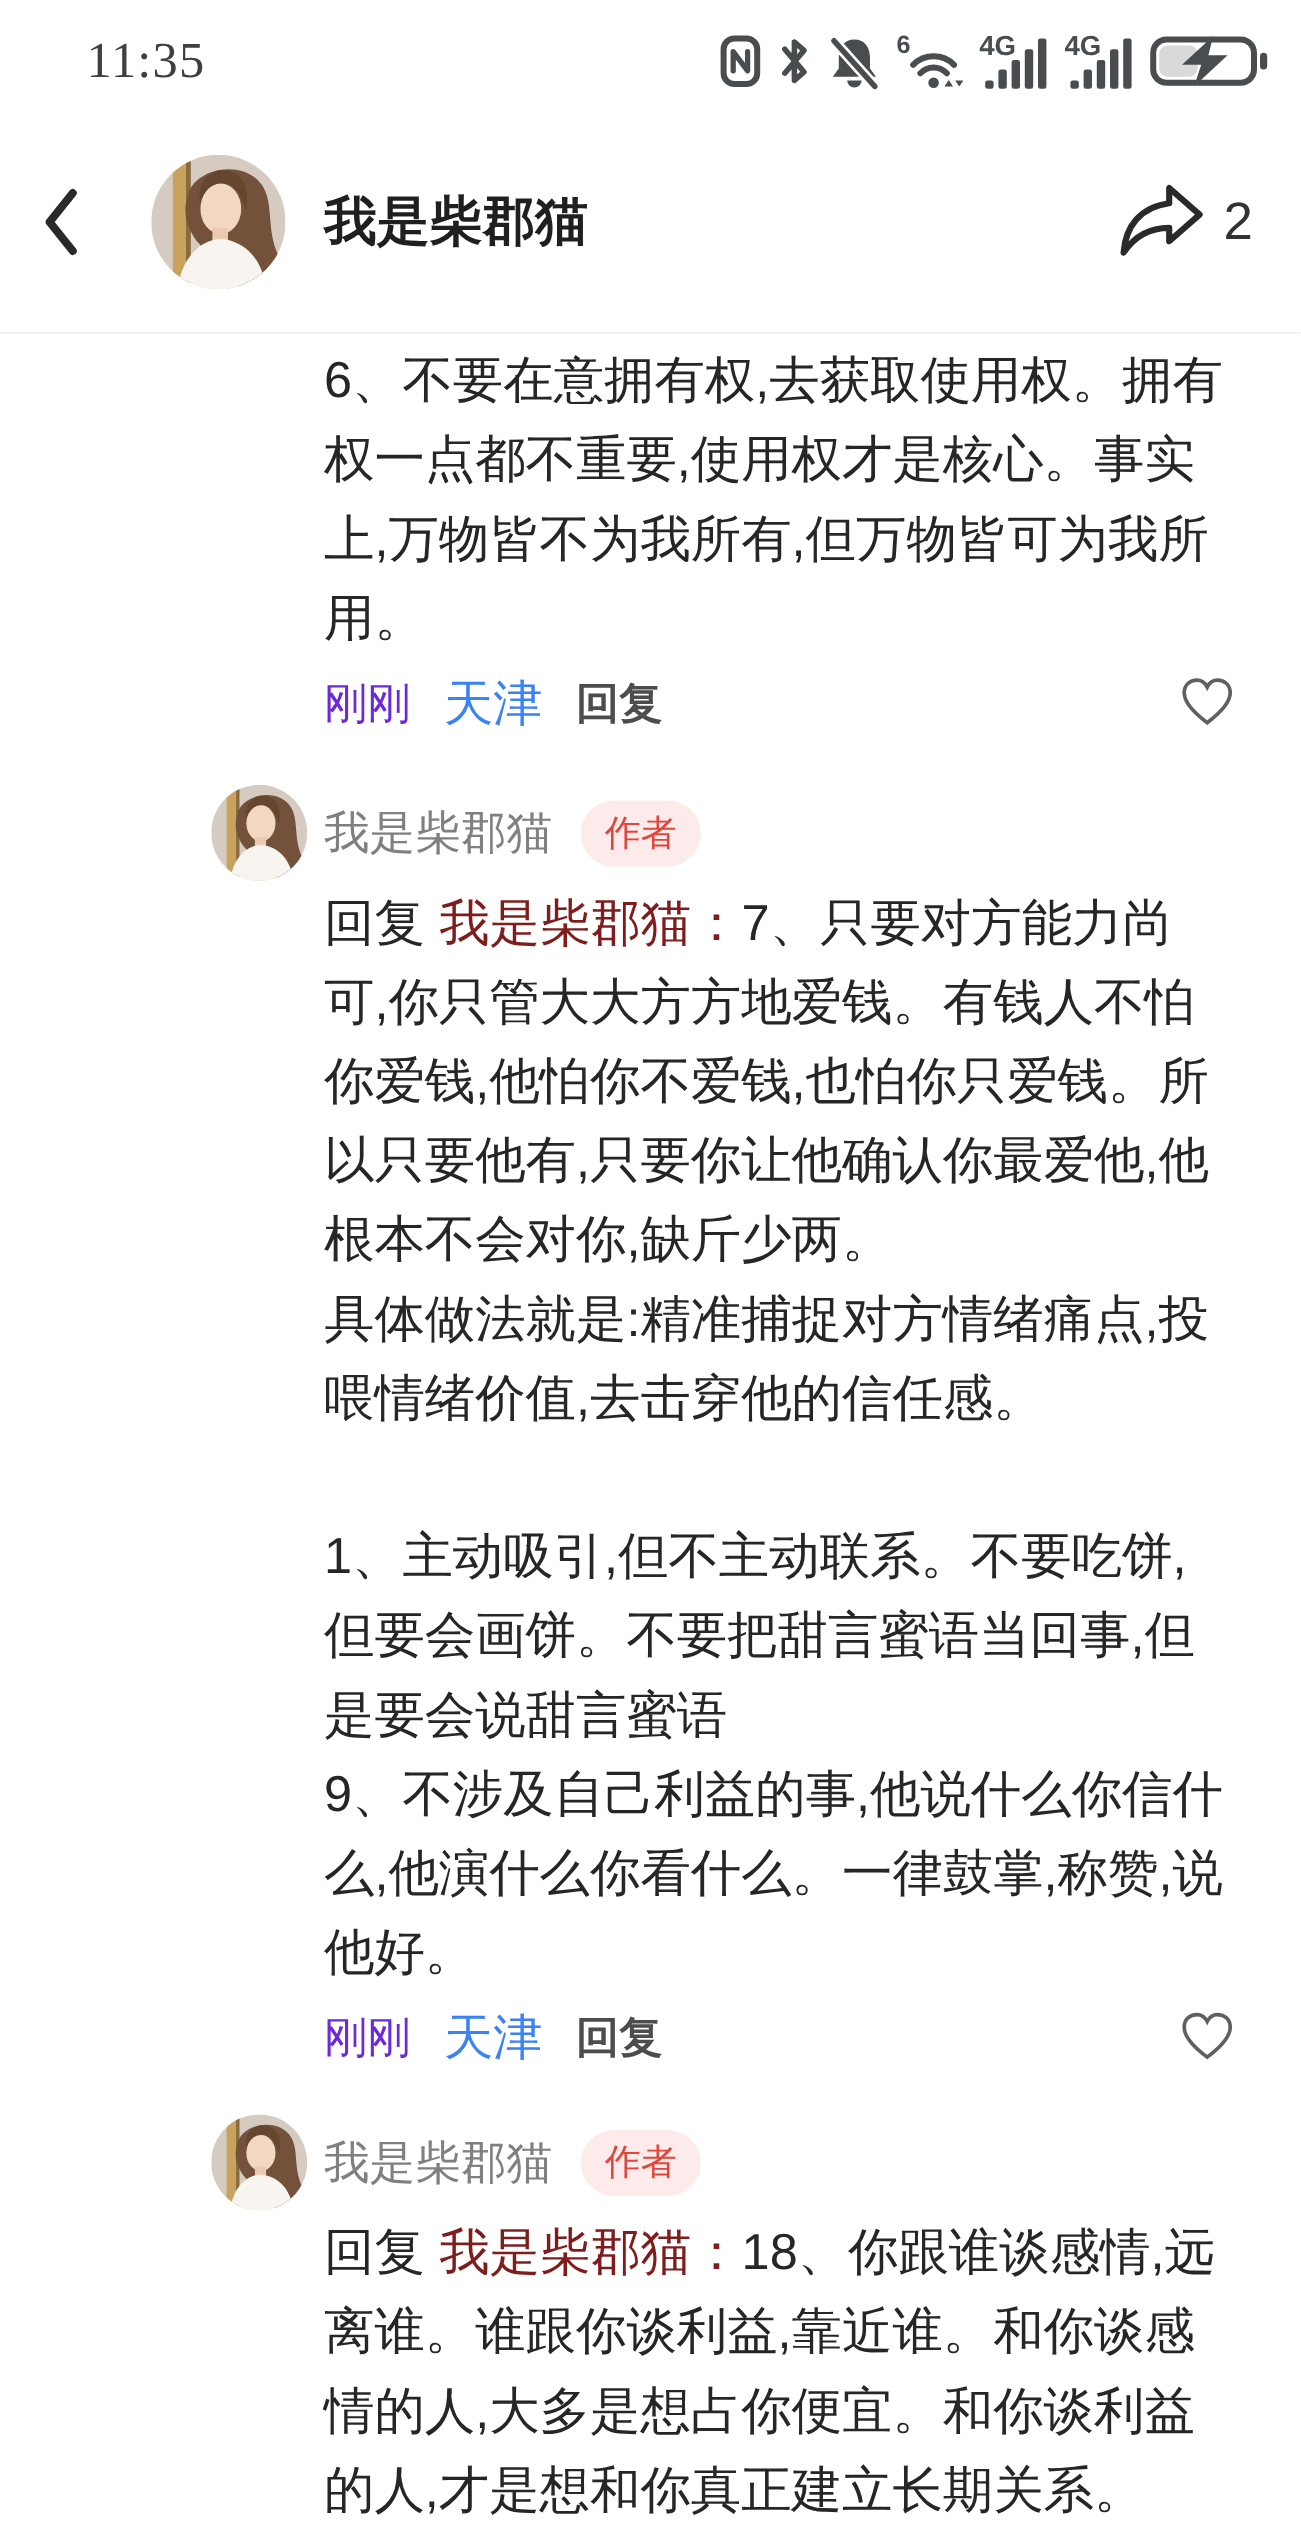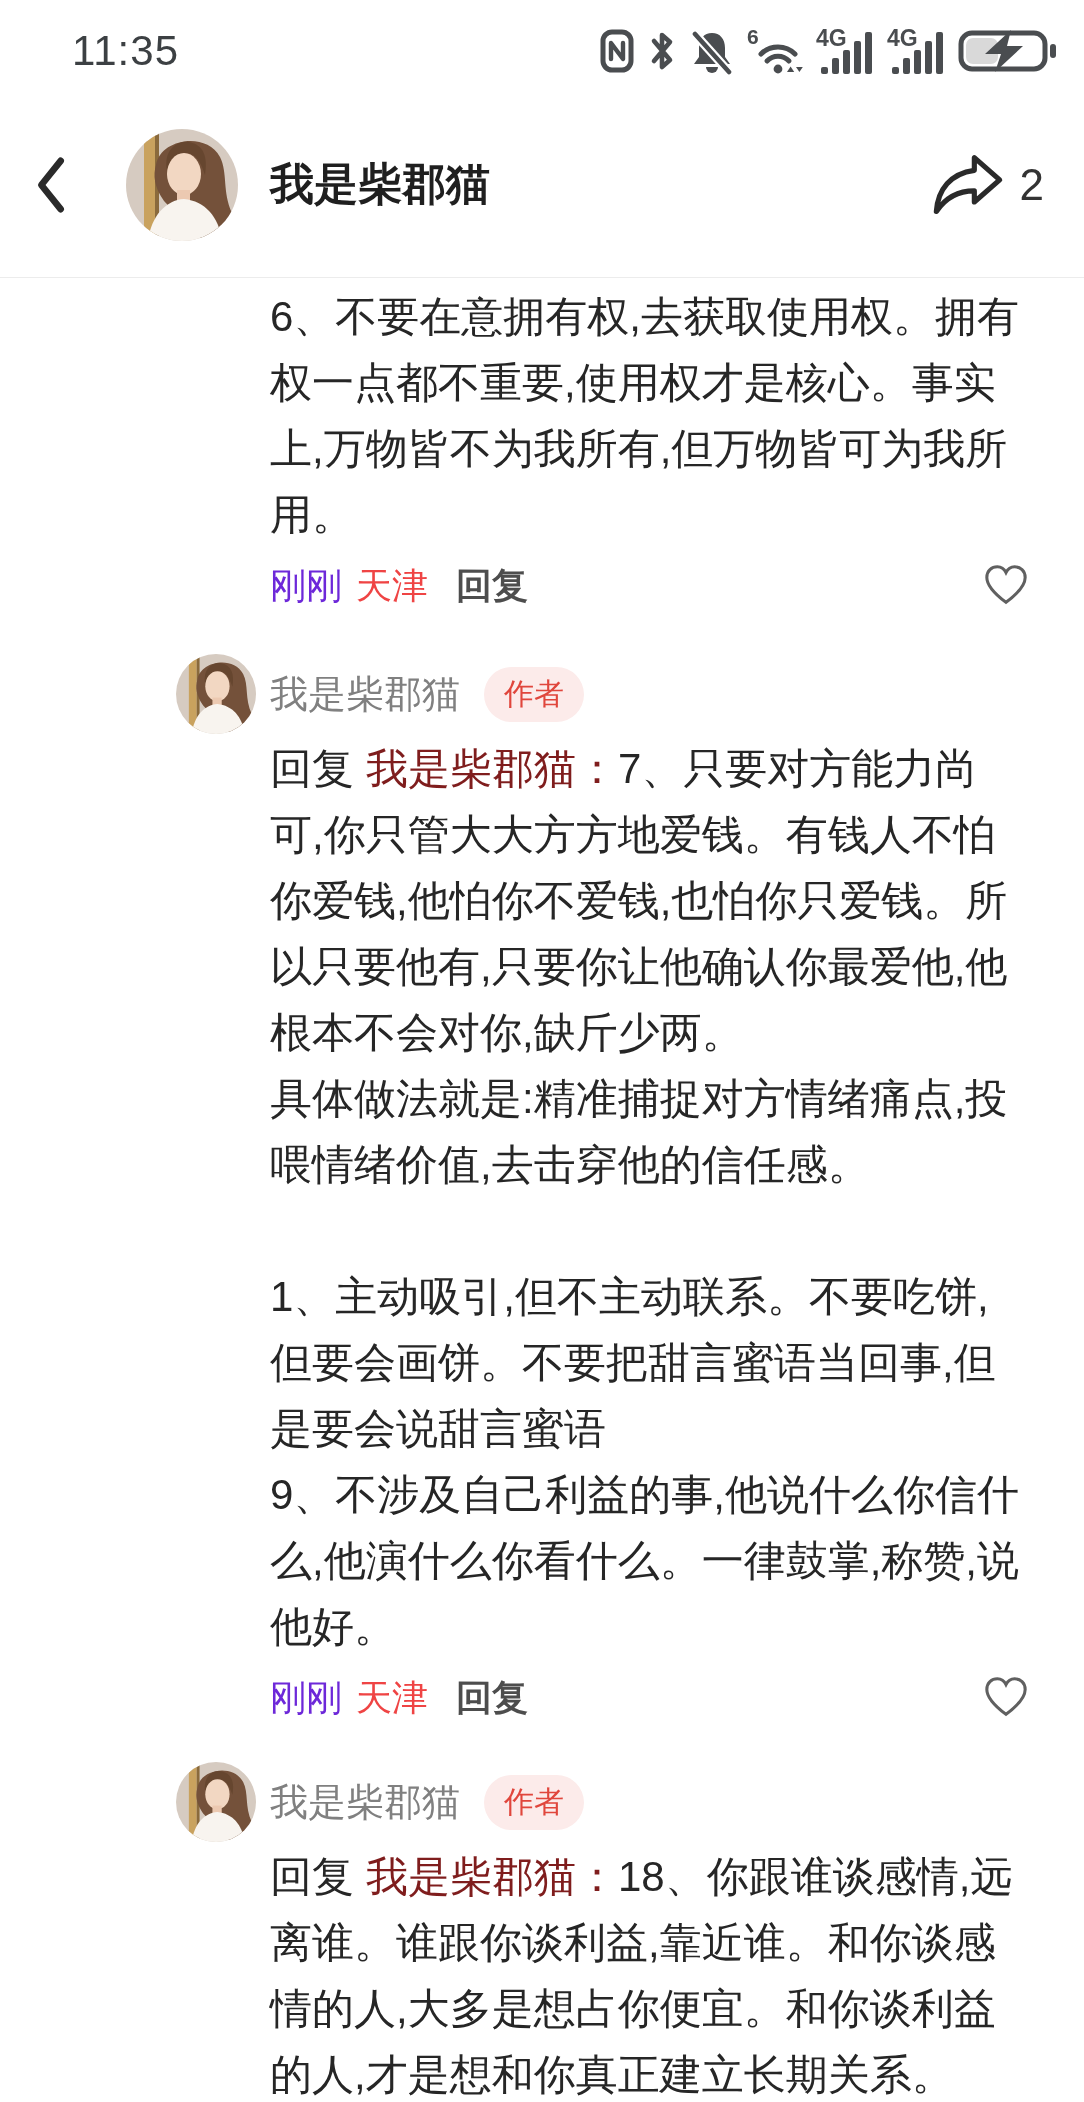--- a/index.html
+++ b/index.html
@@ -1,42 +1,42 @@
 <!DOCTYPE html>
 <html><head>
 <meta charset="utf-8">
 <style>
   * { margin:0; padding:0; box-sizing:border-box; }
   html,body { width:1084px; height:2102px; overflow:hidden; background:#ffffff;
     font-family:"Liberation Sans","DejaVu Sans",sans-serif; color:#262626; }
 
   
   .status-bar { height:92px; display:flex; align-items:center; padding:10px 26px 0 72px; }
-  .sb-time { font-size:42px; font-weight:500; color:#3c4043; letter-spacing:1px; }
+  .sb-time { font-size:42px; font-weight:500; color:#3c4043; letter-spacing:1px;font-family:Liberation Serif, serif; }
   .sb-icons { margin-left:auto; display:flex; align-items:center; gap:11px; }
   .sb-icons svg { display:block; }
 
   
   .header { height:186px; display:flex; align-items:center; padding:0 40px 0 34px;
     border-bottom:1px solid #ececec; }
   .back-btn { width:46px; height:64px; display:flex; align-items:center; }
   .hdr-avatar { width:112px; height:112px; border-radius:50%; overflow:hidden; margin-left:46px; flex:none; }
   .hdr-title { font-size:44px; font-weight:600; color:#1f1f1f; margin-left:32px; }
   .hdr-share { margin-left:auto; display:flex; align-items:center; gap:14px; }
   .share-count { font-size:44px; color:#333333; }
 
   
   .thread { position:relative; }
   .c-block { position:relative; padding-left:270px; padding-right:54px; }
   .c-text { font-size:42px; line-height:66px; color:#262626; white-space:pre-line; }
   .c-text .tgt { color:#7f1d1d; }
   .c-text .pfx { color:#262626; margin-right:12px; }
   .meta-row { display:flex; align-items:center; margin-top:14px; height:48px; }
   .meta-time { font-size:36px; color:#6d28d9; }
-  .meta-loc { font-size:36px; color:#ef4444; margin-left:14px; }
+  .meta-loc { font-size:41px; color:#3b82f6; margin-left:28px; }
   .meta-reply { font-size:36px; color:#4d4d4d; font-weight:600; margin-left:28px; }
   .meta-like { margin-left:auto; width:48px; height:46px; display:flex; align-items:center; justify-content:center; }
 
   .reply-block { margin-top:44px; }
   .reply-block.second { margin-top:40px; }
   .r-avatar { position:absolute; left:176px; top:0; width:80px; height:80px;
     border-radius:50%; overflow:hidden; }
   .name-row { height:80px; display:flex; align-items:center; }
   .r-name { font-size:38px; color:#808080; font-weight:500; }
   .r-badge { font-size:30px; margin-left:24px; padding:7px 20px; border-radius:28px;text-align:center; }

